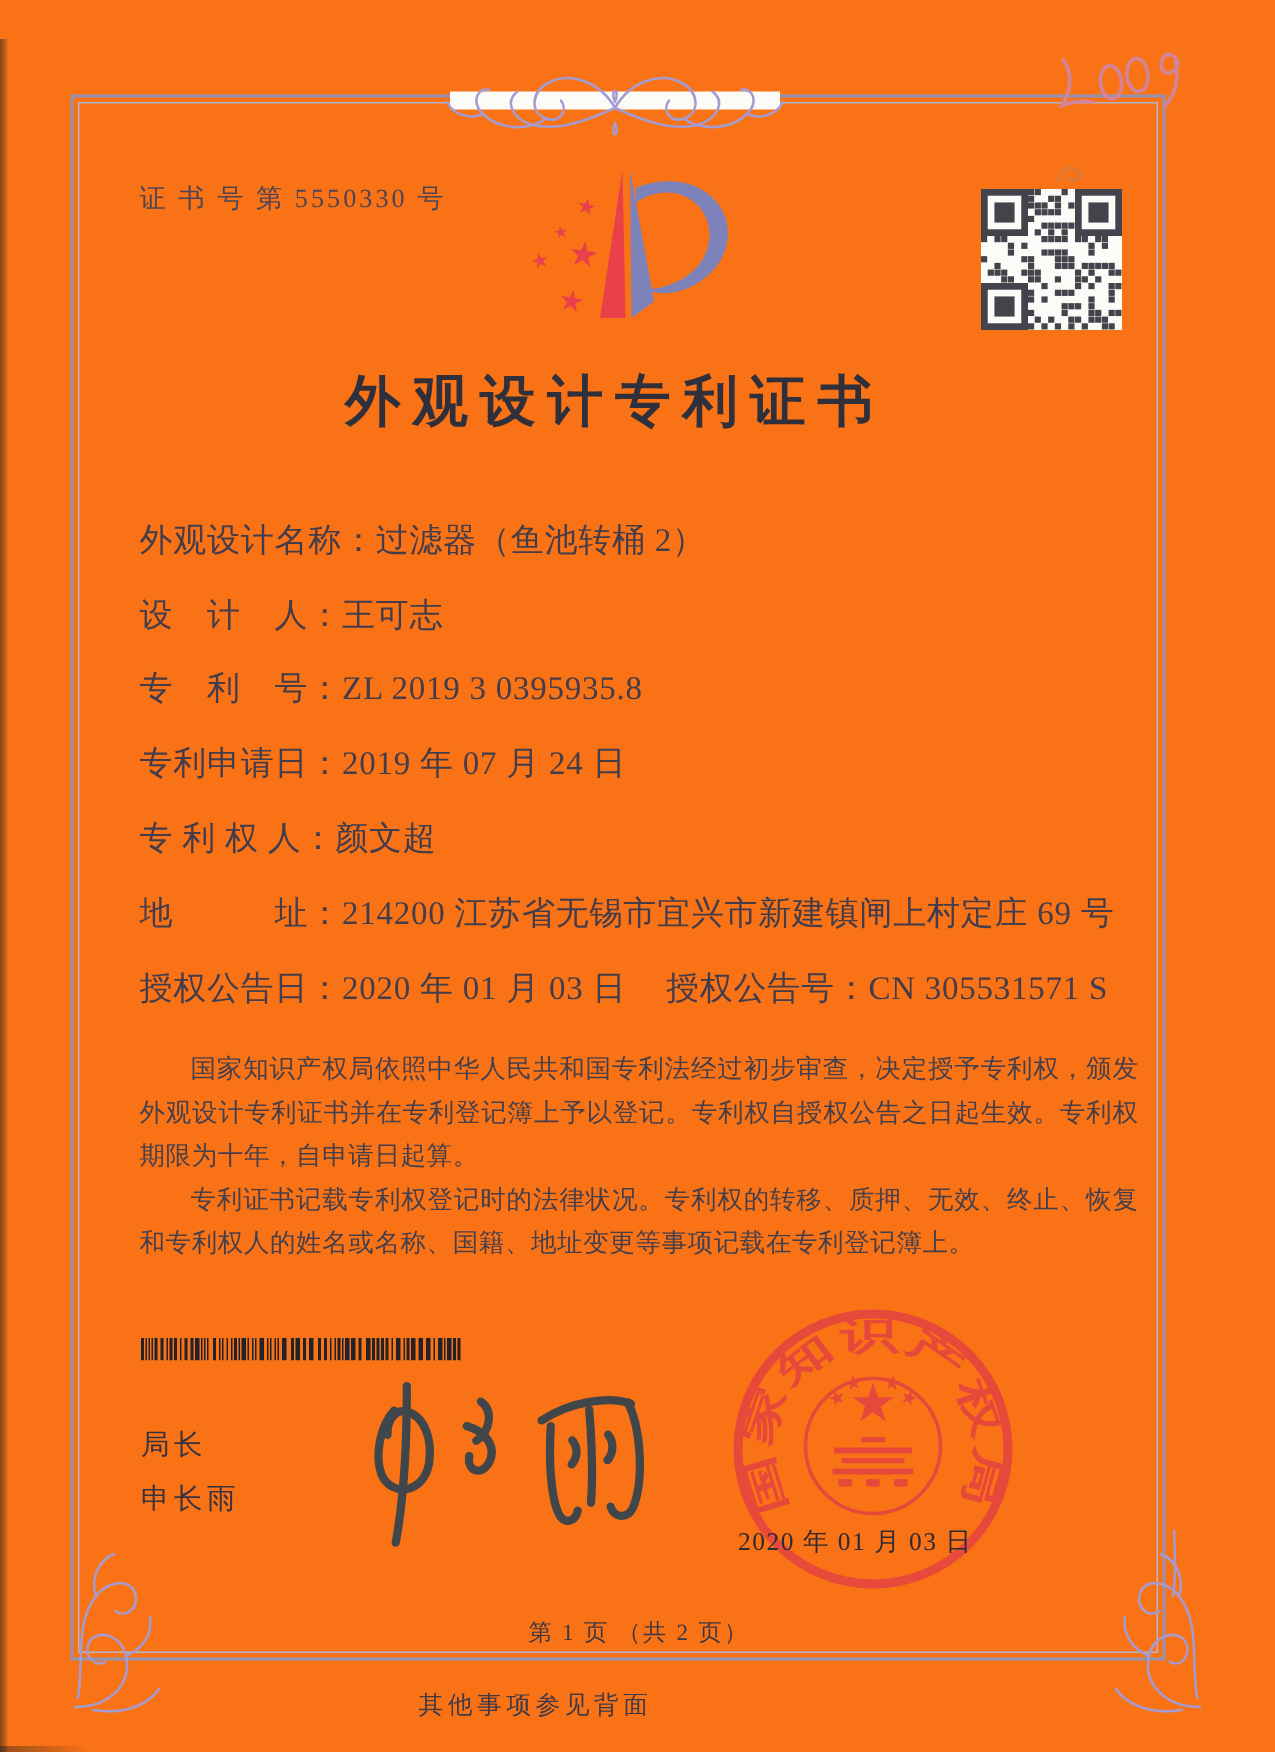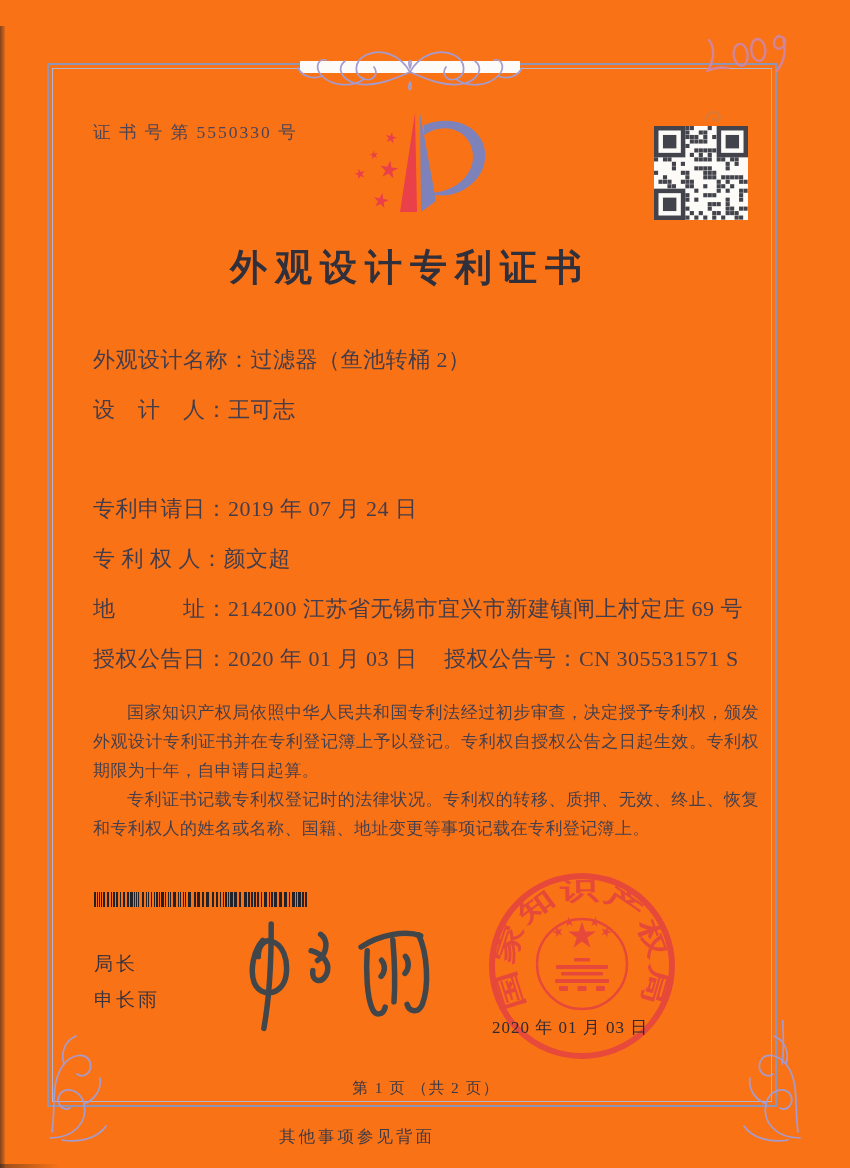--- a/index.html
+++ b/index.html
@@ -250,20 +250,23 @@
   </svg>
 
   <div class="abs title">外观设计专利证书</div>
 
   <div class="frow" style="top:345px">
     <span class="flabel">外观设计名称：</span><span class="fvalue">过滤器（鱼池转桶 2）</span>
   </div>
   <div class="frow" style="top:395px">
     <span class="flabel">设　计　人：</span><span class="fvalue">王可志</span>
   </div>
+  <div class="frow" style="top:444px">
+    <span class="flabel">专　利　号：</span><span class="fvalue">ZL 2019 3 0395935.8</span>
+  </div>
   <div class="frow" style="top:494px">
     <span class="flabel">专利申请日：</span><span class="fvalue">2019 年 07 月 24 日</span>
   </div>
   <div class="frow" style="top:544px">
     <span class="flabel">专 利 权 人：</span><span class="fvalue">颜文超</span>
   </div>
   <div class="frow" style="top:594px">
     <span class="flabel">地　　　址：</span><span class="fvalue">214200 江苏省无锡市宜兴市新建镇闸上村定庄 69 号</span>
   </div>
   <div class="frow" style="top:644px">

